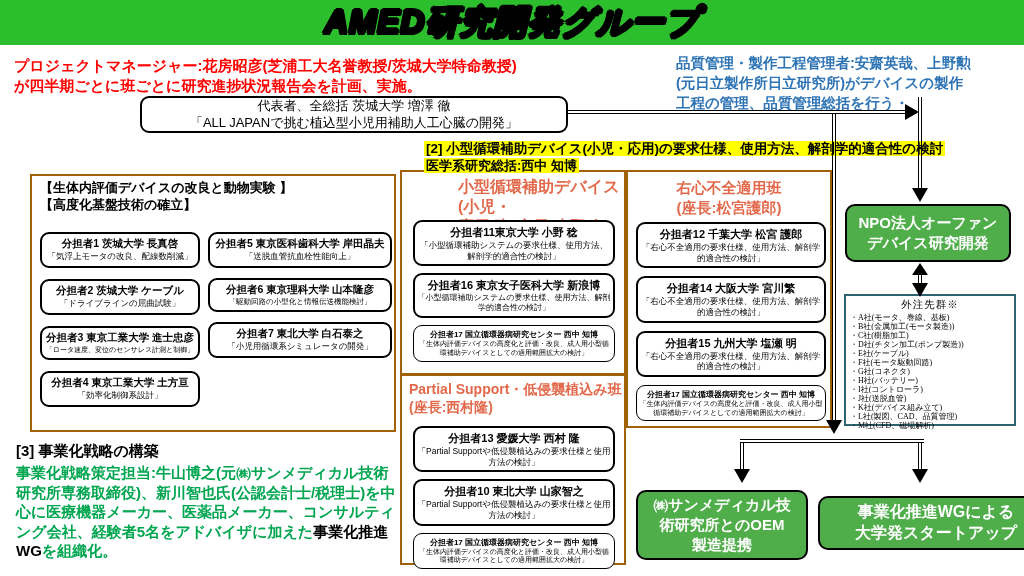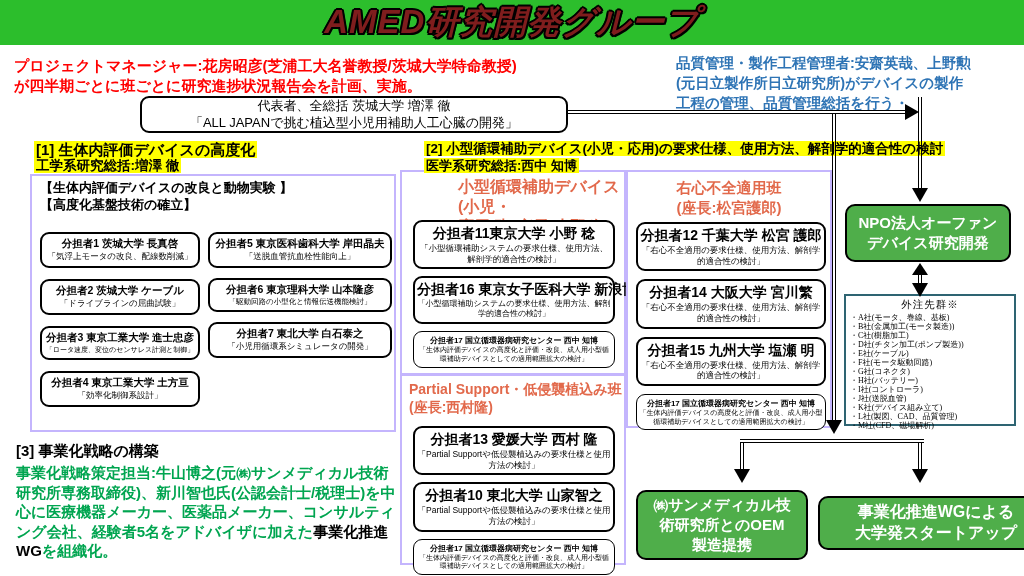--- a/index.html
+++ b/index.html
@@ -7,55 +7,55 @@
   .canvas {
     position:relative; width:1024px; height:576px; background:#fff;
     font-family:"Liberation Sans", sans-serif; overflow:hidden;
   }
   .abs { position:absolute; }
 
   
   .banner { left:0; top:0; width:1024px; height:45px; background:#2cbe2c;
             display:flex; align-items:center; justify-content:center; }
   .banner-title {
-    color:#7f1d1d; font-size:33px; font-weight:bold; font-style:italic; letter-spacing:1px;
+    color:#000000; font-size:33px; font-weight:bold; font-style:italic; letter-spacing:1px;
     text-shadow:2px 0 0 #000,-2px 0 0 #000,0 2px 0 #000,0 -2px 0 #000,
                 1.5px 1.5px 0 #000,-1.5px -1.5px 0 #000,1.5px -1.5px 0 #000,-1.5px 1.5px 0 #000;
   }
 
   .pm-note { left:14px; top:56px; width:660px; color:#ff0000; font-weight:bold;
              font-size:15px; line-height:1.35; }
   .qc-note { left:676px; top:53px; width:340px; color:#2e74b5; font-weight:bold;
              font-size:14.5px; line-height:1.38; }
 
   .leader-box { left:140px; top:96px; width:428px; height:37px; background:#fff;
     border:2.5px solid #000; border-radius:9px; display:flex; flex-direction:column;
     align-items:center; justify-content:center; font-size:13px; color:#000; line-height:1.3; z-index:3; }
 
   .hl { background:#ffff00; font-weight:bold; color:#000; padding:0 2px; white-space:nowrap; }
   .s1-hl { left:34px; top:141px; font-size:15px; line-height:1.15; z-index:4; }
   .s1-hl .l2 { font-size:13.5px; }
   .s2-hl { left:424px; top:141px; font-size:13.5px; line-height:1.25; z-index:4; }
   .s2-hl .l2 { font-size:13px; }
 
-  .big-box { border:2px solid #c4b5fd; background:#fff; }
+  .big-box { border:2px solid #a16207; background:#fff; }
   .s1-box { left:30px; top:174px; width:366px; height:258px; }
   .s1-sub { left:8px; top:4px; font-size:13px; font-weight:bold; line-height:1.3; color:#000; }
 
   .mcol { display:flex; flex-direction:column; }
   .s1-col1 { left:8px; top:56px; width:160px; gap:11px; }
   .s1-col2 { left:176px; top:56px; width:184px; gap:10px; }
 
   .member { border:2px solid #000; border-radius:9px; background:#fff; text-align:center;
             padding:3px 2px; display:flex; flex-direction:column; justify-content:center; }
   .m-name { font-size:10.5px; font-weight:bold; white-space:nowrap; color:#000; }
   .m-theme { font-size:8.5px; white-space:nowrap; color:#000; }
   .m-theme-w { font-size:8.5px; line-height:1.25; color:#000; }
   .t7  { font-size:7px; }  .t75 { font-size:7.5px; }  .t8 { font-size:8px; }
-  .n8  { font-size:8px; }  .n10 { font-size:14px; }
+  .n8  { font-size:8px; }  .n10 { font-size:11px; }
   .member.small { border-width:1.5px; }
 
   .grp-hdr { color:#e2694b; font-weight:bold; }
   .grp-ped { left:400px; top:170px; width:226px; height:205px; }
   .grp-ped-hdr { left:20px; top:5px; font-size:16px; line-height:1.25;margin-left:36px; }
   .grp-ped-m { left:11px; top:48px; width:202px; gap:7px; }
   .grp-rh { left:626px; top:170px; width:206px; height:258px; }
   .grp-rh-hdr { left:0; top:6px; width:100%; text-align:center; font-size:15px; line-height:1.3; }
   .grp-rh-m { left:8px; top:50px; width:190px; gap:8px; }
   .grp-pt { left:400px; top:374px; width:226px; height:191px; }
@@ -110,24 +110,20 @@
     <div>品質管理・製作工程管理者:安齋英哉、上野勲</div>
     <div>(元日立製作所日立研究所)がデバイスの製作</div>
     <div>工程の管理、品質管理総括を行う・</div>
   </div>
 
   <div class="abs leader-box">
     <div>代表者、全総括 茨城大学 増澤 徹</div>
     <div>「ALL JAPANで挑む植込型小児用補助人工心臓の開発」</div>
   </div>
 
-  <div class="abs s1-hl">
-    <div><span class="hl">[1] 生体内評価デバイスの高度化</span></div>
-    <div class="l2"><span class="hl">工学系研究総括:増澤 徹</span></div>
-  </div>
 
   <div class="abs s2-hl">
     <div><span class="hl">[2] 小型循環補助デバイス(小児・応用)の要求仕様、使用方法、解剖学的適合性の検討</span></div>
     <div class="l2"><span class="hl">医学系研究総括:西中 知博</span></div>
   </div>
 
   <div class="abs big-box s1-box">
     <div class="abs s1-sub">
       <div>【生体内評価デバイスの改良と動物実験 】</div>
       <div>【高度化基盤技術の確立】</div>

